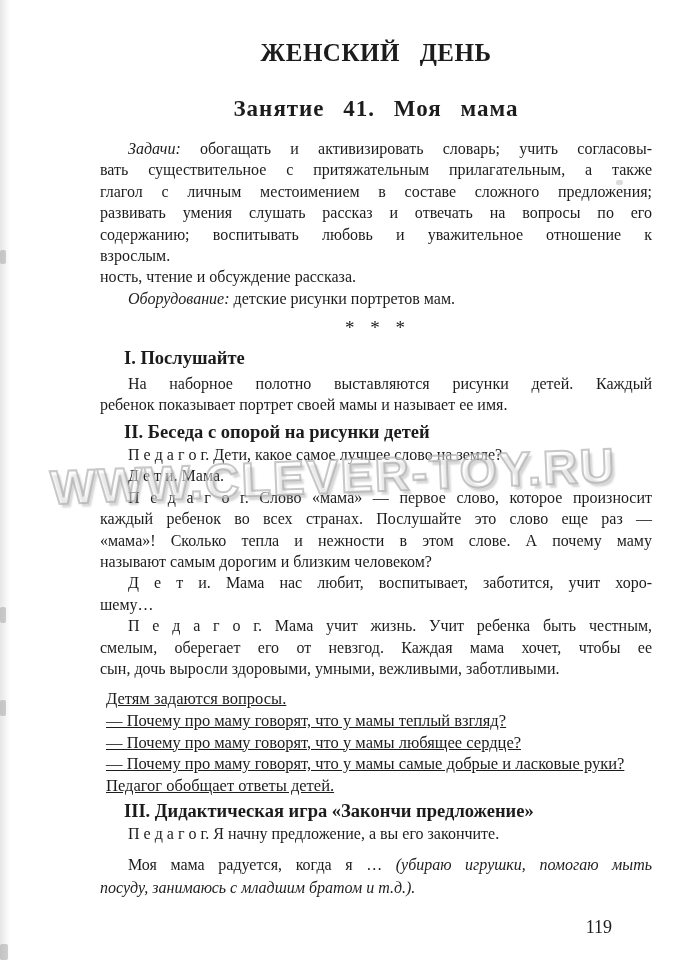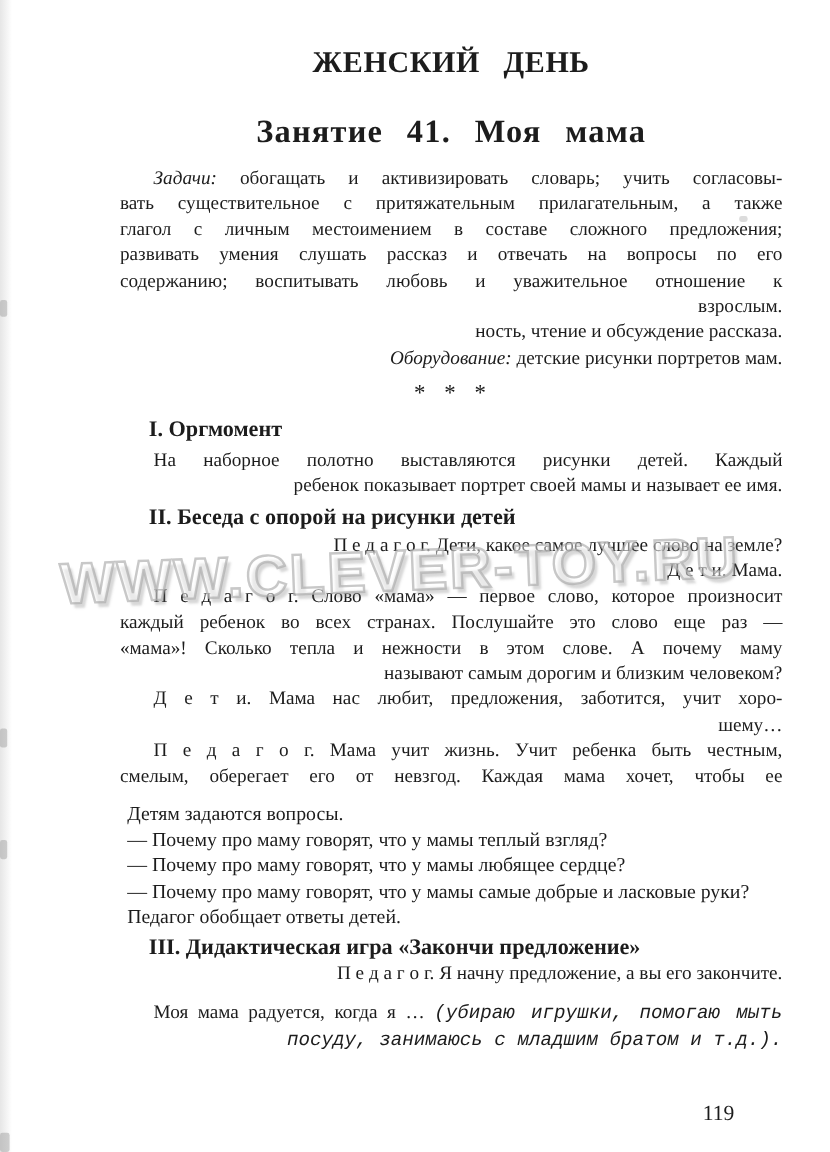--- a/index.html
+++ b/index.html
@@ -24,48 +24,48 @@
 
   .content{position:absolute;left:60px;top:38px;width:552px;z-index:2;margin-left:40px;}
 
   .h1{
     margin:0;text-align:center;
     font-size:25px;line-height:30px;font-weight:bold;
     word-spacing:13px;letter-spacing:.5px;
   }
   .h2{
     margin:27px 0 0 0;text-align:center;
-    font-size:27px;line-height:28px;font-weight:bold;
+    font-size:23px;line-height:28px;font-weight:bold;
     word-spacing:12px;letter-spacing:1px;
   }
   .para{margin:0;font-size:16px;line-height:21.4px;}
-  .para .line{min-height:21.4px;text-align:right;}
+  .para .line{min-height:21.4px;}
   .j{text-align:justify;text-align-last:justify;}
   .ind{text-indent:28px;}
   .lead{font-style:italic;}
-  .it{font-style:italic;font-family:Liberation Mono, monospace;}
+  .it{font-style:italic;}
 
   .p-tasks{margin-top:15px;}
   .stars{
     margin:8px 0 0 0;text-align:center;
     font-size:19px;line-height:21px;word-spacing:7px;letter-spacing:2px;
   }
   .h3{
     margin:0;font-size:18.5px;line-height:21.4px;font-weight:bold;
     padding-left:24px;
   }
   .h3-i{margin-top:10px;}
   .p-org{margin-top:3px;}
   .h3-ii{margin-top:7px;}
   .h3-iii{margin-top:5px;}
   .notes{
     margin-top:9px;padding-left:6px;
     font-size:16.5px;line-height:21.6px;
   }
-  .notes .nline{min-height:21.6px;}
+  .notes .nline{min-height:21.6px;text-decoration:underline;}
   .p-sentence{margin-top:9px;line-height:23px;}
 
   .watermark{
     position:absolute;left:50px;top:450px;width:610px;
     z-index:5;
     font-family:"Liberation Sans", sans-serif;
     font-weight:bold;font-size:48px;line-height:52px;
     letter-spacing:2px;white-space:nowrap;
     color:rgba(255,255,255,0.45);
     -webkit-text-stroke:2px rgba(170,170,170,0.65);
@@ -107,47 +107,48 @@
     <div class="para">
       <div class="line">ность, чтение и обсуждение рассказа.</div>
     </div>
 
     <div class="para">
       <div class="line ind"><span class="lead">Оборудование:</span> <span>детские рисунки портретов мам.</span></div>
     </div>
 
     <div class="stars">* * *</div>
 
-    <div class="h3 h3-i">I. Оргмомент</div>
+    <div class="h3 h3-i">I. Послушайте</div>
     <div class="para p-org">
       <div class="line j ind">На наборное полотно выставляются рисунки детей. Каждый</div>
       <div class="line">ребенок показывает портрет своей мамы и называет ее имя.</div>
     </div>
 
     <div class="h3 h3-ii">II. Беседа с опорой на рисунки детей</div>
 
     <div class="para">
       <div class="line ind">П е д а г о г. Дети, какое самое лучшее слово на земле?</div>
     </div>
     <div class="para">
       <div class="line ind">Д е т и. Мама.</div>
     </div>
     <div class="para">
       <div class="line j ind">П е д а г о г. Слово «мама» — первое слово, которое произносит</div>
       <div class="line j">каждый ребенок во всех странах. Послушайте это слово еще раз —</div>
       <div class="line j">«мама»! Сколько тепла и нежности в этом слове. А почему маму</div>
       <div class="line">называют самым дорогим и близким человеком?</div>
     </div>
     <div class="para">
-      <div class="line j ind">Д е т и. Мама нас любит, предложения, заботится, учит хоро-</div>
+      <div class="line j ind">Д е т и. Мама нас любит, воспитывает, заботится, учит хоро-</div>
       <div class="line">шему…</div>
     </div>
     <div class="para">
       <div class="line j ind">П е д а г о г. Мама учит жизнь. Учит ребенка быть честным,</div>
       <div class="line j">смелым, оберегает его от невзгод. Каждая мама хочет, чтобы ее</div>
+      <div class="line">сын, дочь выросли здоровыми, умными, вежливыми, заботливыми.</div>
     </div>
 
     <div class="notes">
       <div class="nline">Детям задаются вопросы.</div>
       <div class="nline">— Почему про маму говорят, что у мамы теплый взгляд?</div>
       <div class="nline">— Почему про маму говорят, что у мамы любящее сердце?</div>
       <div class="nline">— Почему про маму говорят, что у мамы самые добрые и ласковые руки?</div>
       <div class="nline">Педагог обобщает ответы детей.</div>
     </div>
 

